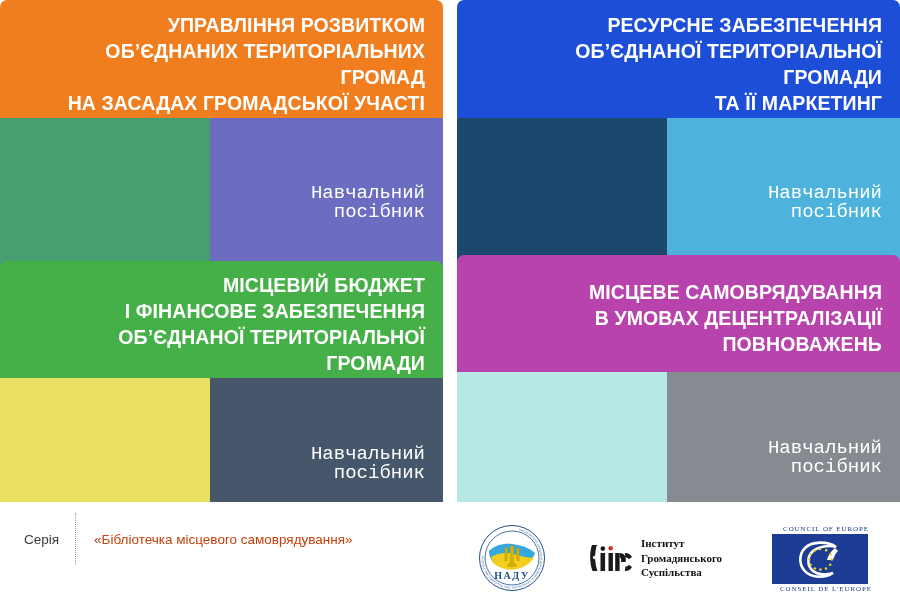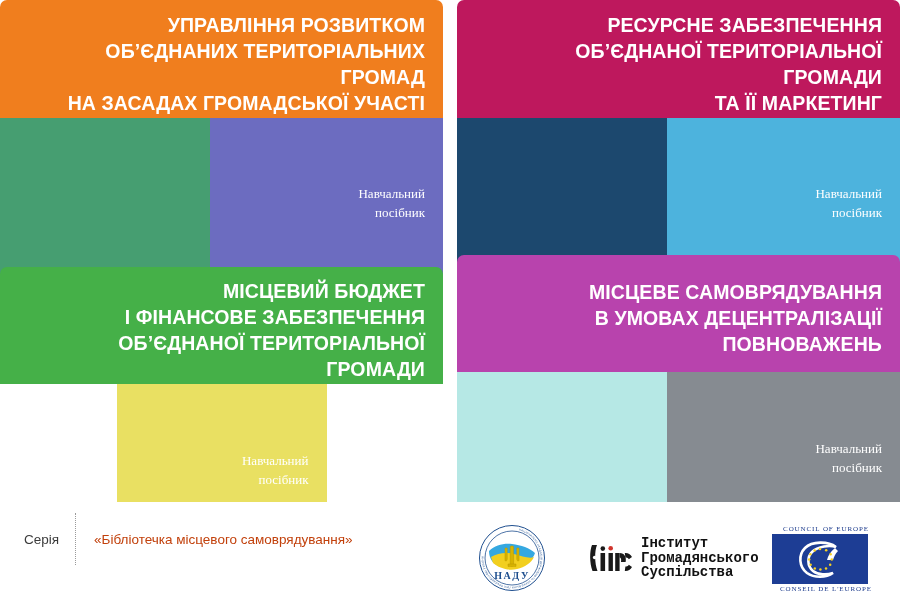--- a/index.html
+++ b/index.html
@@ -34,21 +34,21 @@
     position: absolute;
     width: 443px;
     height: 288px;
     border-radius: 7px;
     overflow: hidden;
     display: flex;
     flex-direction: column;
   }
   .cover.c0 { left: 0px;   top: 0px;   }
   .cover.c1 { left: 457px; top: 0px;   }
-  .cover.c2 { left: 0px;   top: 267px; align-items: center; }
+  .cover.c2 { left: 0px;   top: 261px; }
   .cover.c3 { left: 457px; top: 255px; }
 
   .cover-head {
     height: 118px;
     flex: 0 0 118px;
     box-sizing: border-box;
     padding: 9px 18px 0 18px;
     display: flex;
     flex-direction: column;
     justify-content: center;
@@ -81,22 +81,22 @@
   .body-left  { width: 210px; flex: 0 0 210px; height: 100%; }
   .body-right { flex: 1 1 auto; height: 100%; position: relative; }
 
   .subtitle {
     position: absolute;
     right: 18px;
     top: 50%;
     transform: translateY(-50%);
     text-align: right;
     color: #ffffff;
-    font-family: Liberation Serif, serif;
-    font-size: 13px;
+    font-family: Liberation Mono, monospace;
+    font-size: 19px;
     line-height: 19px;
     font-weight: normal;
     white-space: pre-line;
   }
 
   
   .footer {
     position: absolute;
     left: 0;
     top: 502px;
@@ -153,22 +153,22 @@
     position: absolute;
     left: 118px;
     top: 14px;
     height: 56px;
     display: flex;
     flex-direction: row;
     align-items: center;
   }
   .igs-mark { width: 46px; height: 34px; margin-right: 7px; }
   .igs-text {
-    font-family: Liberation Mono, monospace;
-    font-size: 14px;
+    font-family: Liberation Serif, serif;
+    font-size: 11px;
     line-height: 14.5px;
     font-weight: bold;
     color: #111111;
     white-space: pre-line;
   }
   
   .logo-coe {
     position: absolute;
     left: 302px;
     top: 8px;
@@ -207,21 +207,21 @@
       <div class="cover-body">
         <div class="body-left" style="background: rgb(70, 158, 113);"></div>
         <div class="body-right" style="background: rgb(108, 108, 192);">
           <div class="subtitle">Навчальний
 посібник</div>
         </div>
       </div>
     </div>
 
     <div class="cover c1">
-      <div class="cover-head" style="background: #be185d; align-items: center;">
+      <div class="cover-head" style="background: #1d4ed8; align-items: center;">
         <div class="cover-title">РЕСУРСНЕ ЗАБЕЗПЕЧЕННЯ
 ОБ’ЄДНАНОЇ ТЕРИТОРІАЛЬНОЇ ГРОМАДИ
 ТА ЇЇ МАРКЕТИНГ</div>
       </div>
       <div class="cover-body">
         <div class="body-left" style="background: rgb(28, 72, 110);"></div>
         <div class="body-right" style="background: rgb(77, 179, 221);">
           <div class="subtitle">Навчальний
 посібник</div>
         </div>

